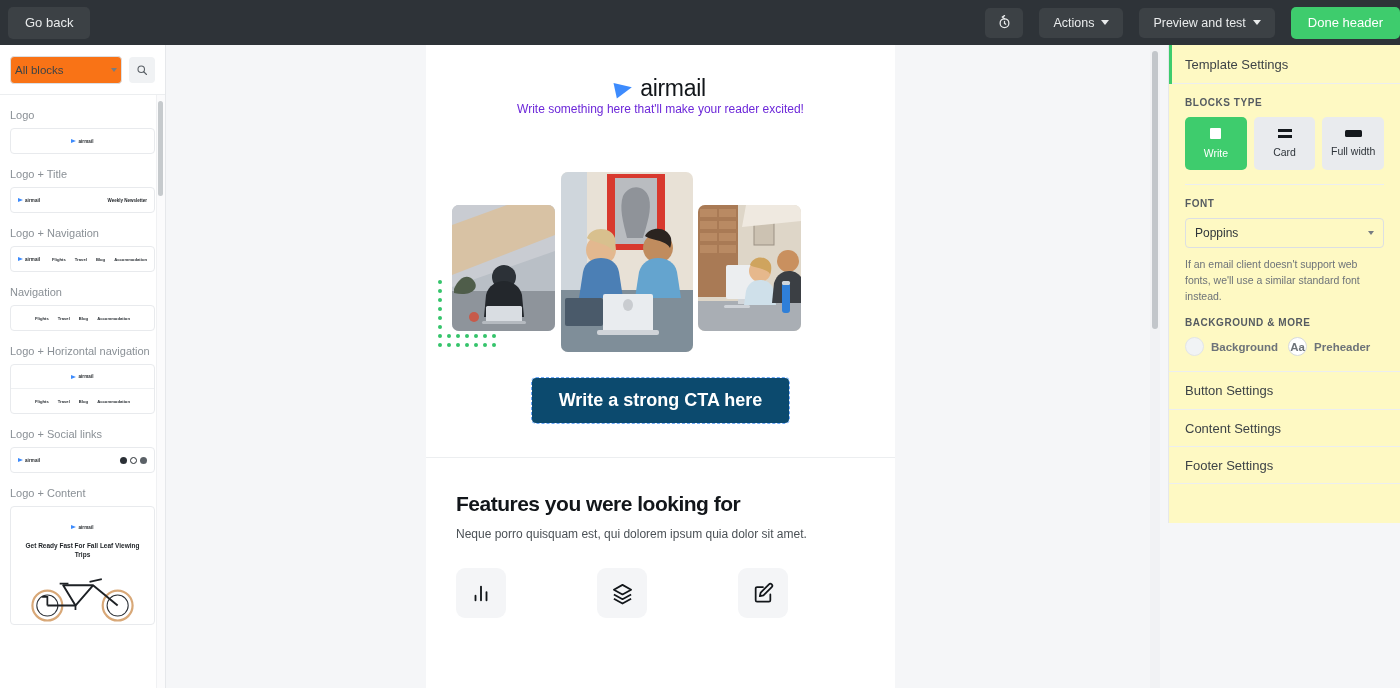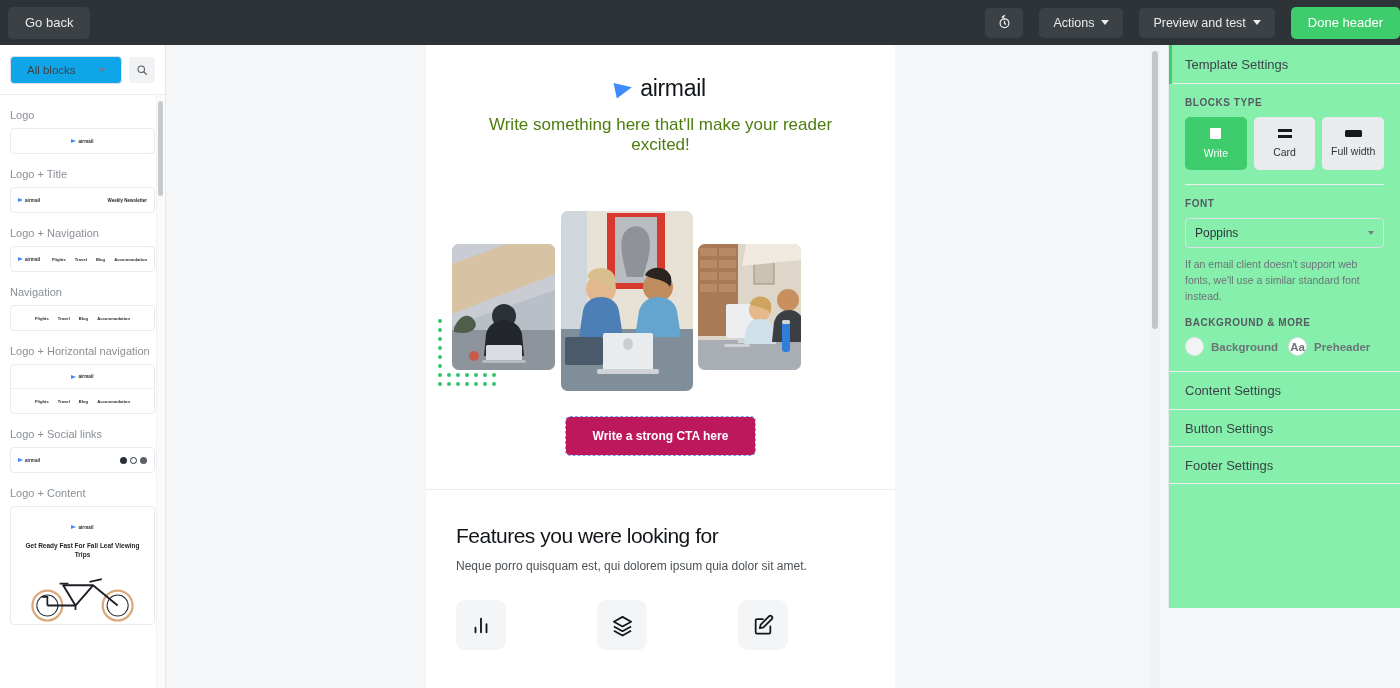--- a/index.html
+++ b/index.html
@@ -38,22 +38,22 @@
   .sidebar {
     position: absolute; top: 45px; left: 0; width: 166px; height: 643px;
     background: #fff; border-right: 1px solid #e6e8eb; overflow: hidden;
   }
   .sb-head {
     height: 50px; display: flex; align-items: center; gap: 7px;
     padding: 0 10px; border-bottom: 1px solid #eceef0;
   }
   .sb-select {
     flex: 1; height: 28px; border: 1px solid #dcdfe3; border-radius: 4px;
-    background: #0ea5e9; font-size: 11.5px; color: #3d4347;
-    display: flex; align-items: center; padding: 0 16px; cursor: pointer;
+    background: #f97316; font-size: 11.5px; color: #3d4347;
+    display: flex; align-items: center; padding: 0 4px; cursor: pointer;
   }
   .sb-select .caret {
     margin-left: auto; width: 0; height: 0;
     border-left: 3.5px solid transparent; border-right: 3.5px solid transparent;
     border-top: 4.5px solid #767c82;
   }
   .sb-search {
     width: 26px; height: 26px; border-radius: 4px; background: #f0f2f4;
     display: flex; align-items: center; justify-content: center; cursor: pointer;
   }
@@ -110,68 +110,68 @@
   .brand .plane-lg {
     width: 0; height: 0; border-left: 17px solid #3d8bfd;
     border-top: 8px solid transparent; border-bottom: 8px solid transparent;
     transform: rotate(-12deg);
   }
   .brand .brand-txt { font-size: 23px; color: #12161a; letter-spacing: -.3px; }
   .hero-h1 {
     font-size: 25.5px; font-weight: bold; color: #12161a;
     letter-spacing: -.7px; margin-top: 33px; line-height: 1.15;
   }
-  .hero-sub { font-size: 17px; color: #4d7c0f; margin-top: 13px; }
+  .hero-sub { font-size: 12px; color: #6d28d9; }
 
   .collage { position: relative; height: 180px; margin-top: 22px; }
   .dots {
     position: absolute; left: 12px; bottom: 0; width: 62px; height: 72px;
     display: grid; grid-template-columns: repeat(7, 9px);
     grid-template-rows: repeat(8, 9px); pointer-events: none;
   }
   .dots i { width: 4px; height: 4px; border-radius: 50%; background: #35c46b; display: block; }
   .dots i.off { background: transparent; }
   .ph { position: absolute; border-radius: 7px; overflow: hidden; }
   .ph.left  { left: 26px;  top: 33px; width: 103px; height: 126px; }
   .ph.mid   { left: 135px; top: 0;    width: 132px; height: 180px; }
   .ph.right { left: 272px; top: 33px; width: 103px; height: 126px; }
   .ph svg { width: 100%; height: 100%; display: block; }
 
   .cta-wrap { text-align: center; padding: 26px 0 34px; }
   .cta {
-    display: inline-block; background: #be185d; color: #fff; font-size: 12px;
+    display: inline-block; background: #0c4a6e; color: #fff; font-size: 18px;
     font-weight: bold; padding: 12px 27px; border-radius: 4px;
     outline: 1.5px dashed #6aa7fa; outline-offset: 0px; cursor: pointer;
   }
 
   .email-divider { height: 1px; background: #eceef0; margin: 0 0px; }
 
   .features { padding: 34px 30px 0; }
-  .feat-h2 { font-size: 21px; font-weight: normal; color: #12161a; letter-spacing: -.5px; }
+  .feat-h2 { font-size: 21px; font-weight: bold; color: #12161a; letter-spacing: -.5px; }
   .feat-sub { font-size: 12px; color: #4b5156; margin-top: 11px; }
   .feat-grid { display: flex; gap: 23px; margin-top: 27px; }
   .feat-col { width: 118px; }
   .feat-icon {
     width: 50px; height: 50px; border-radius: 9px; background: #f4f5f7;
     display: flex; align-items: center; justify-content: center;
   }
 
   .canvas-scroll-track {
     position: absolute; right: 0; top: 0; width: 10px; height: 643px;
     background: #f1f2f4;
   }
   .canvas-scroll-thumb {
     position: absolute; right: 2px; top: 6px; width: 6px; height: 278px;
     background: #c2c6ca; border-radius: 3px;
   }
 
   
   .rpanel {
-    position: absolute; top: 45px; right: 0; width: 232px; height: 563px;
-    background: #86efac; border-left: 1px solid #e6e8eb;
+    position: absolute; top: 45px; right: 0; width: 232px; height: 478px;
+    background: #fef9c3; border-left: 1px solid #e6e8eb;
   }
   .rp-header {
     height: 39px; display: flex; align-items: center; padding-left: 16px;
     border-bottom: 1px solid #eceef0; position: relative;
   }
   .rp-header::before {
     content: ""; position: absolute; left: 0; top: 0; width: 3px; height: 39px;
     background: #3ecc6d;
   }
   .rp-header span { font-size: 13px; color: #3d4347; }
@@ -620,17 +620,17 @@
         </div>
         <div class="bg-item">
           <span class="aa">Aa</span>
           <span>Preheader</span>
         </div>
       </div>
     </div>
   </div>
 
   <div class="rp-accordion">
+    <div class="rp-acc-item">Button Settings</div>
     <div class="rp-acc-item">Content Settings</div>
-    <div class="rp-acc-item">Button Settings</div>
     <div class="rp-acc-item">Footer Settings</div>
   </div>
 </div>
 
 </body></html>

